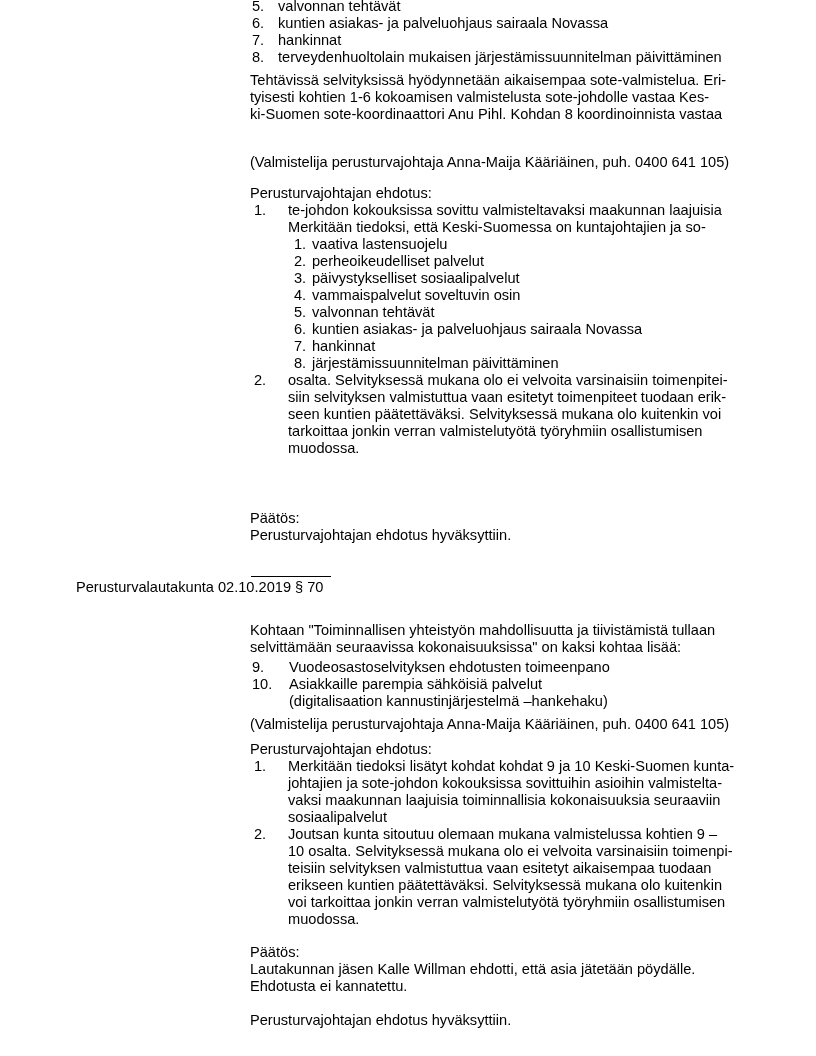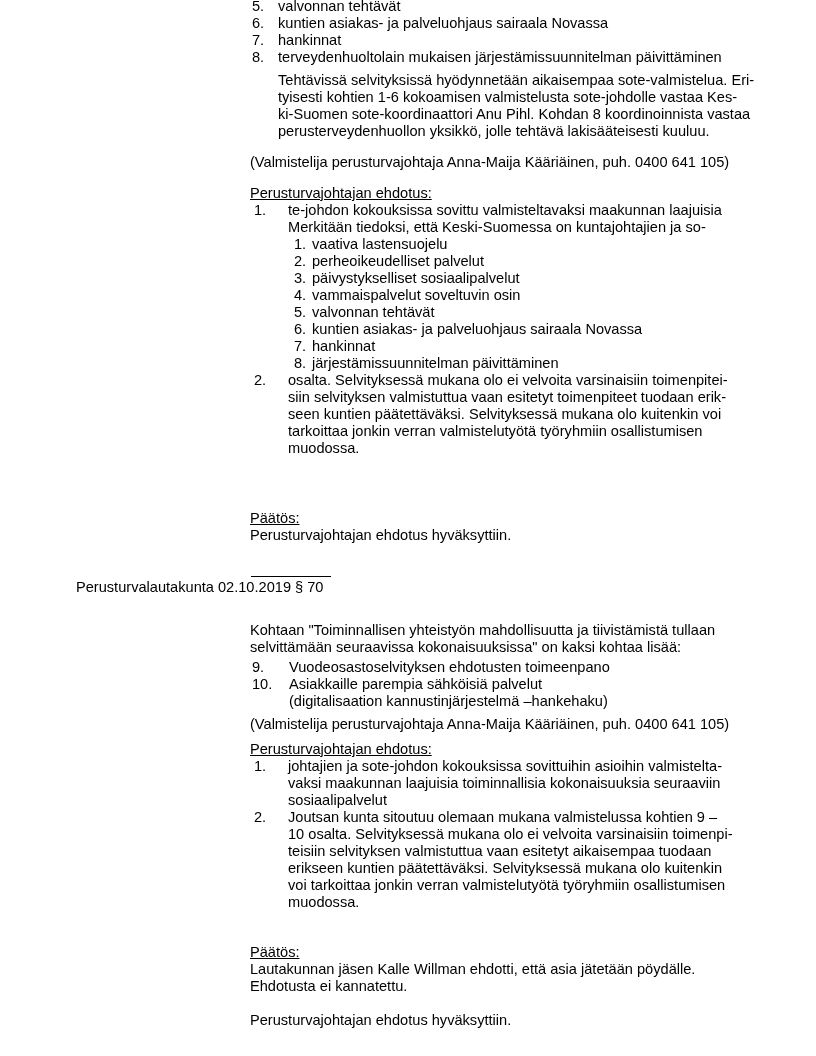--- a/index.html
+++ b/index.html
@@ -3,31 +3,31 @@
 <meta charset="utf-8">
 <style>
   html, body { margin: 0; padding: 0; background: #ffffff; }
   body {
     width: 816px; height: 1056px; position: relative; overflow: hidden;
     font-family: "Liberation Sans", sans-serif; font-size: 14.6px; color: #000;
     line-height: 17px;
   }
   .page { position: absolute; left: 0; top: 0; width: 816px; height: 1056px; }
   .block { position: absolute; left: 250px; width: 500px; }
-  .u { text-decoration: underline; }
+  .u { }
   .row { display: flex; }
   .num { flex: 0 0 auto; }
   .txt { flex: 1 1 auto; }
   p { margin: 0; }
 
   
   #top-list { top: -2px; }
   #top-list .num { width: 26px; text-align: left; padding-left: 2px; }
 
-  #para1 { top: 72px; margin-left: 28px; }
+  #para1 { top: 72px; }
   #prep1 { top: 154px; }
   #prop1-head { top: 185px; }
   #prop1 { top: 202px; }
   .prop .num { width: 34px; padding-left: 4px; }
   .sub { margin-left: 40px; }
   .sub .num { width: 17px; }
   .sub .txt { padding-left: 1px; }
 
   #dec1 { top: 510px; }
   #sep { position: absolute; left: 251px; top: 576px; width: 80px; height: 0; border-top: 1px solid #000; }
@@ -62,21 +62,20 @@
     <div class="row">
         <span class="num">8.</span>
         <span class="txt">terveydenhuoltolain mukaisen järjestämissuunnitelman päivittäminen</span>
       </div>
   </div>
 
   <div class="block" id="para1">
     <p>Tehtävissä selvityksissä hyödynnetään aikaisempaa sote-valmistelua. Eri-</p>
     <p>tyisesti kohtien 1-6 kokoamisen valmistelusta sote-johdolle vastaa Kes-</p>
     <p>ki-Suomen sote-koordinaattori Anu Pihl. Kohdan 8 koordinoinnista vastaa</p>
-    <p>perusterveydenhuollon yksikkö, jolle tehtävä lakisääteisesti kuuluu.</p>
   </div>
 
   <div class="block" id="prep1">(Valmistelija perusturvajohtaja Anna-Maija Kääriäinen, puh. 0400 641 105)</div>
 
   <div class="block u" id="prop1-head">Perusturvajohtajan ehdotus:</div>
 
   <div class="block prop" id="prop1">
     <div class="row">
       <span class="num">1.</span>
       <div class="txt">
@@ -160,20 +159,21 @@
   </div>
 
   <div class="block" id="prep2">(Valmistelija perusturvajohtaja Anna-Maija Kääriäinen, puh. 0400 641 105)</div>
 
   <div class="block u" id="prop2-head">Perusturvajohtajan ehdotus:</div>
 
   <div class="block prop" id="prop2">
     <div class="row">
       <span class="num">1.</span>
       <div class="txt">
+        <p>Merkitään tiedoksi lisätyt kohdat kohdat 9 ja 10 Keski-Suomen kunta-</p>
         <p>johtajien ja sote-johdon kokouksissa sovittuihin asioihin valmistelta-</p>
         <p>vaksi maakunnan laajuisia toiminnallisia kokonaisuuksia seuraaviin</p>
         <p>sosiaalipalvelut</p>
       </div>
     </div>
     <div class="row">
       <span class="num">2.</span>
       <div class="txt">
         <p>Joutsan kunta sitoutuu olemaan mukana valmistelussa kohtien 9 –</p>
         <p>10 osalta. Selvityksessä mukana olo ei velvoita varsinaisiin toimenpi-</p>

